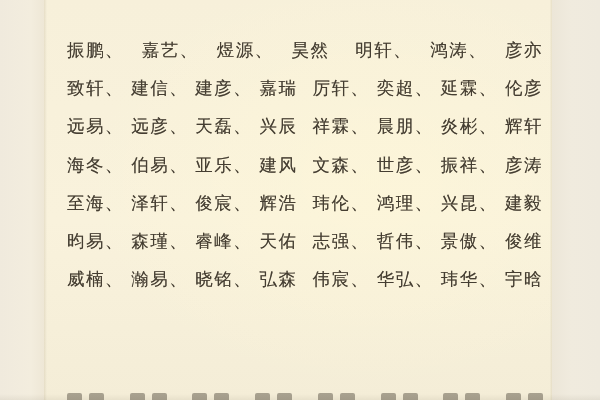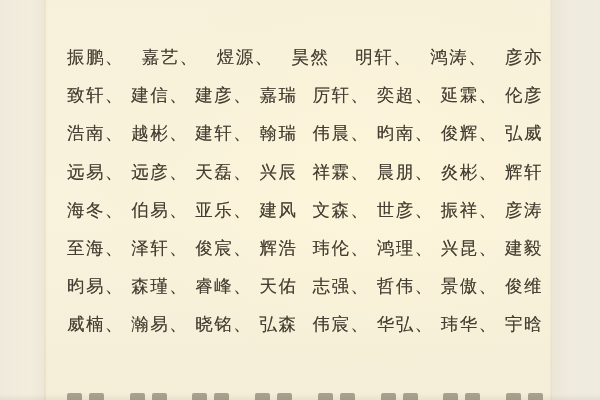--- a/index.html
+++ b/index.html
@@ -32,21 +32,21 @@
   }
   .bottom-shade {
     position: absolute; left: 0; bottom: 0; width: 600px; height: 6px;
     background: linear-gradient(180deg, rgba(90,80,60,0), rgba(90,80,60,0.08));
   }
   
   .names-area {
     position: absolute; left: 67px; top: 38px; width: 476px;
   }
   .name-row {
-    display: flex; justify-content: space-between; align-items: center;
+    display: flex; justify-content: space-between; 
     height: 38.2px;
   }
   .name-item {
     font-size: 17.5px; color: #453e32; letter-spacing: 1.5px;
     white-space: nowrap; text-shadow: 0 0 0.5px rgba(69,62,50,0.55);
   }
   .name-item.mid-gap { margin-right: 8px; }
   
   .partial-row {
     position: absolute; left: 67px; top: 389px; width: 476px; height: 11px;
@@ -80,30 +80,20 @@
       </div>
       <div class="name-row">
         <span class="name-item">致轩、</span>
         <span class="name-item">建信、</span>
         <span class="name-item">建彦、</span>
         <span class="name-item mid-gap">嘉瑞</span>
         <span class="name-item">厉轩、</span>
         <span class="name-item">奕超、</span>
         <span class="name-item">延霖、</span>
         <span class="name-item">伦彦</span>
-      </div>
-      <div class="name-row">
-        <span class="name-item">浩南、</span>
-        <span class="name-item">越彬、</span>
-        <span class="name-item">建轩、</span>
-        <span class="name-item mid-gap">翰瑞</span>
-        <span class="name-item">伟晨、</span>
-        <span class="name-item">昀南、</span>
-        <span class="name-item">俊辉、</span>
-        <span class="name-item">弘威</span>
       </div>
       <div class="name-row">
         <span class="name-item">远易、</span>
         <span class="name-item">远彦、</span>
         <span class="name-item">天磊、</span>
         <span class="name-item mid-gap">兴辰</span>
         <span class="name-item">祥霖、</span>
         <span class="name-item">晨朋、</span>
         <span class="name-item">炎彬、</span>
         <span class="name-item">辉轩</span>

